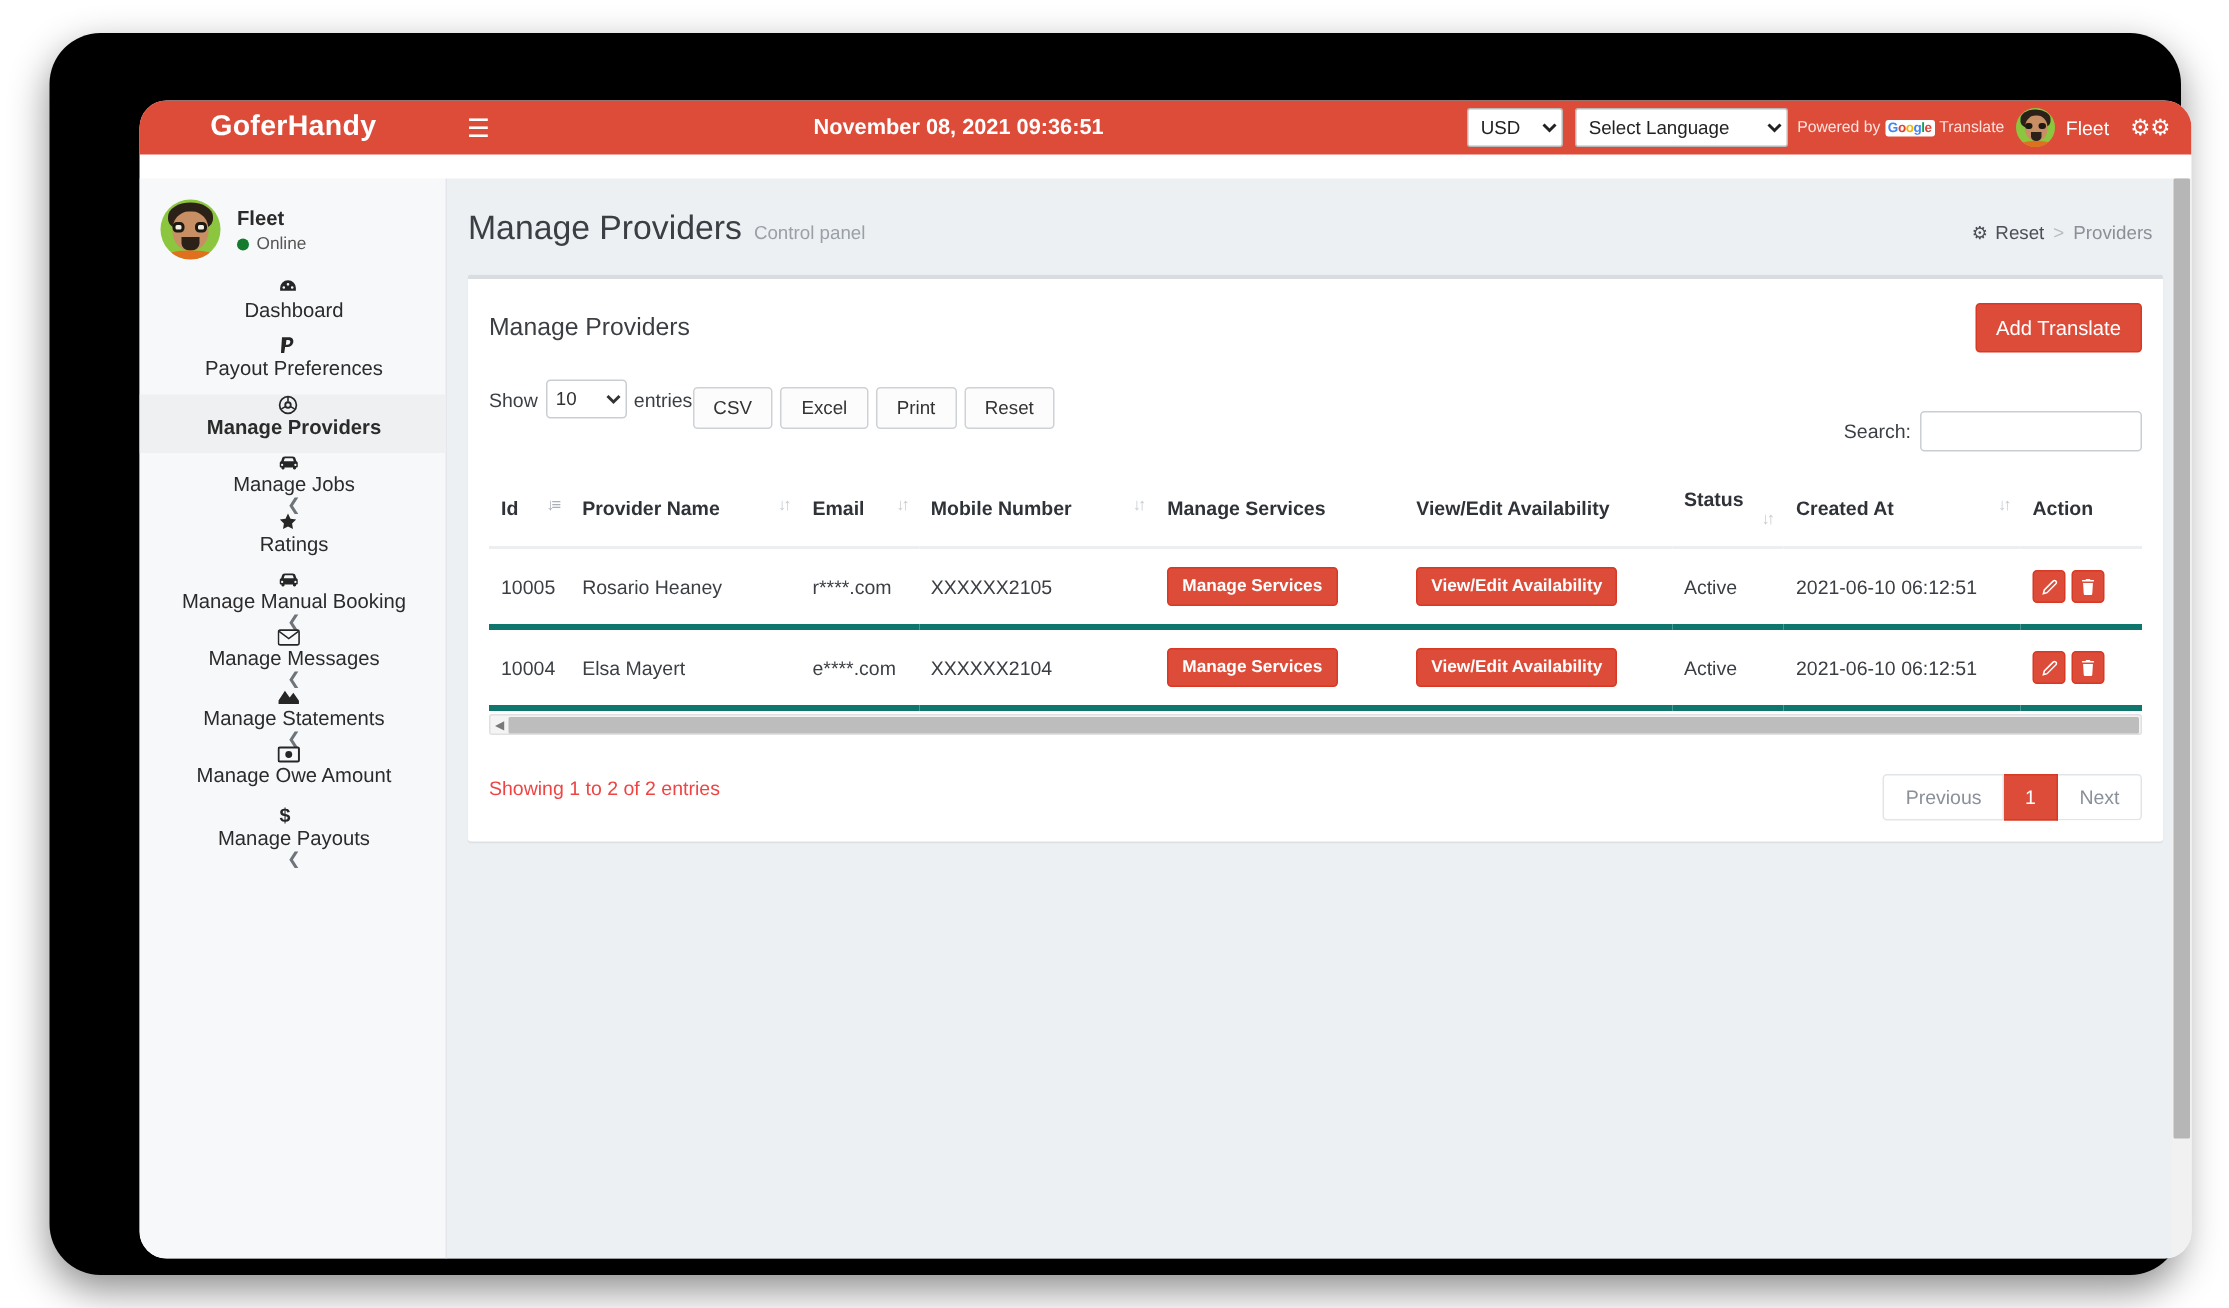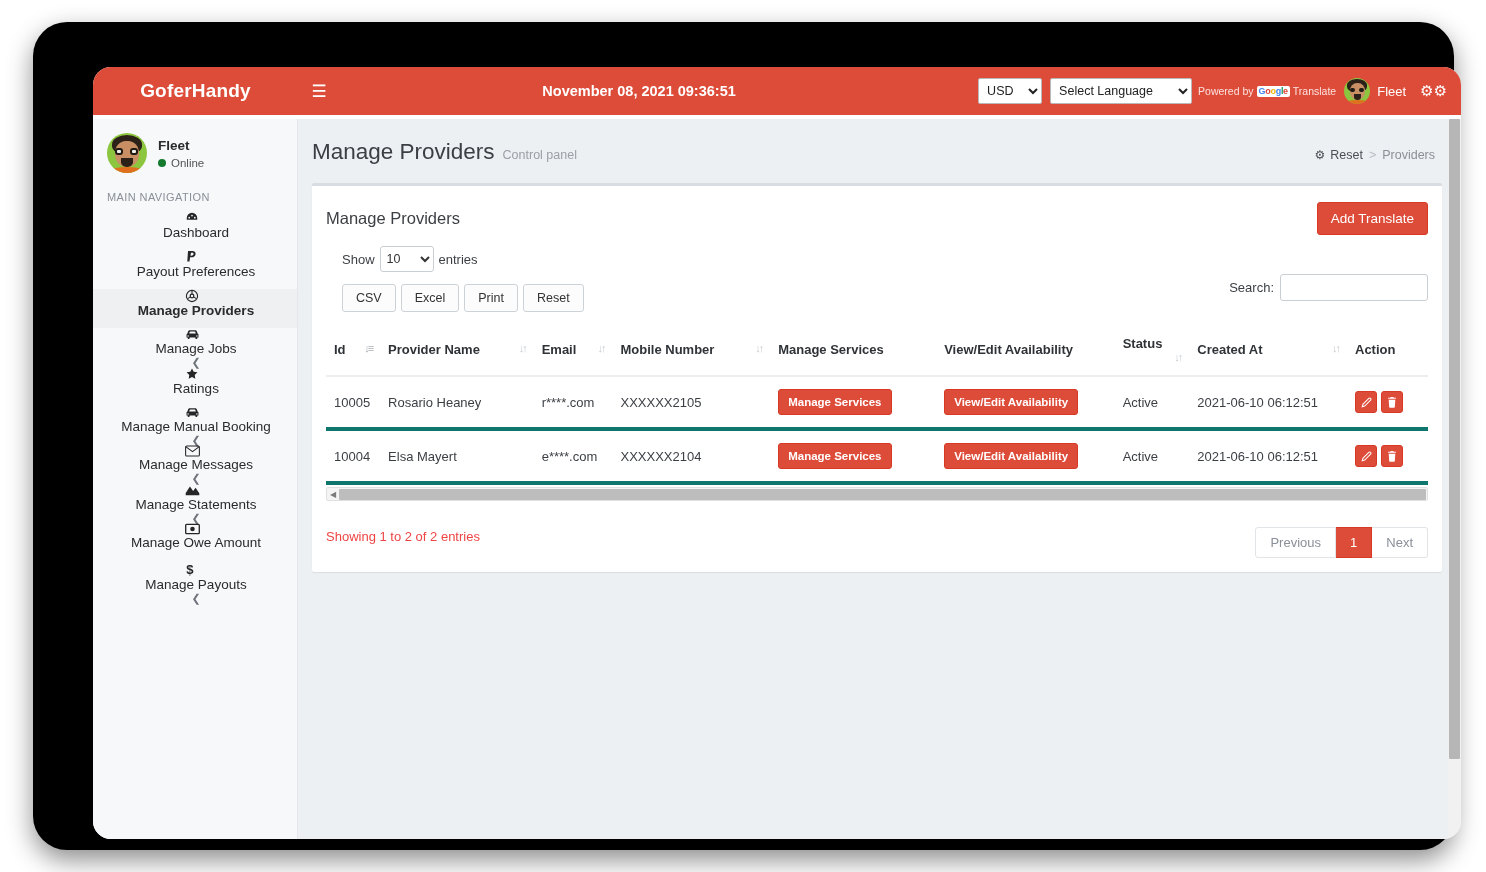--- a/index.html
+++ b/index.html
@@ -25,21 +25,21 @@
     left: 60px; top: 45px;
     width: 1368px; height: 772px;
     background: #ffffff;
     border-radius: 18px;
     overflow: hidden;
   }
 
   
   #topbar {
     position: absolute; left: 0; top: 0;
-    width: 1368px; height: 48px;
+    width: 1368px; height: 36px;
     background: #dd4b39;
     display: flex; align-items: center;
   }
   #brand {
     width: 205px; height: 52px;
     display: flex; align-items: center; justify-content: center;
     color: #fff; font-weight: bold; font-size: 19px;
     letter-spacing: .2px;
   }
   #hamburger {
@@ -314,21 +314,20 @@
         </div>
         <div>
           <div class="uname">Fleet</div>
           <div class="ustatus">
             <span class="dot-online"></span>
             <span>Online</span>
           </div>
         </div>
       </div>
 
-      <div id="nav-header">MAIN NAVIGATION</div>
       <div id="nav-list">
           <div class="nav-item">
             <span class="nav-ico">
               <svg width="14" height="14" viewBox="0 0 16 16">
                 <path fill="currentColor" d="M8 2a6 6 0 0 0-6 6v2h12V8a6 6 0 0 0-6-6zm-3.2 6.6a1 1 0 1 1 0-2 1 1 0 0 1 0 2zm3.2-2.4a1 1 0 1 1 0-2 1 1 0 0 1 0 2zm3.2 2.4a1 1 0 1 1 0-2 1 1 0 0 1 0 2z"></path>
               </svg>
             </span>
             <span class="nav-label">Dashboard</span>
           </div>
           <div class="nav-item">
@@ -432,21 +431,21 @@
 
       <div id="box">
         <div id="box-header">
           <span id="box-title">Manage Providers</span>
           <button id="add-provider">Add Translate</button>
         </div>
 
         <div id="box-body">
 
           <div class="dt-top">
-            <div style="display:flex;flex-direction:column;margin-left:16px;">
+            <div style="display:flex;flex-direction:row;">
               <div class="dt-length">
                 <span>Show</span>
                 <select id="length-select">
                   <option>10</option>
                 </select>
                 <span>entries</span>
               </div>
               <div class="dt-buttons" id="export-buttons">
                   <button class="dt-btn">CSV</button>
                   <button class="dt-btn">Excel</button>

